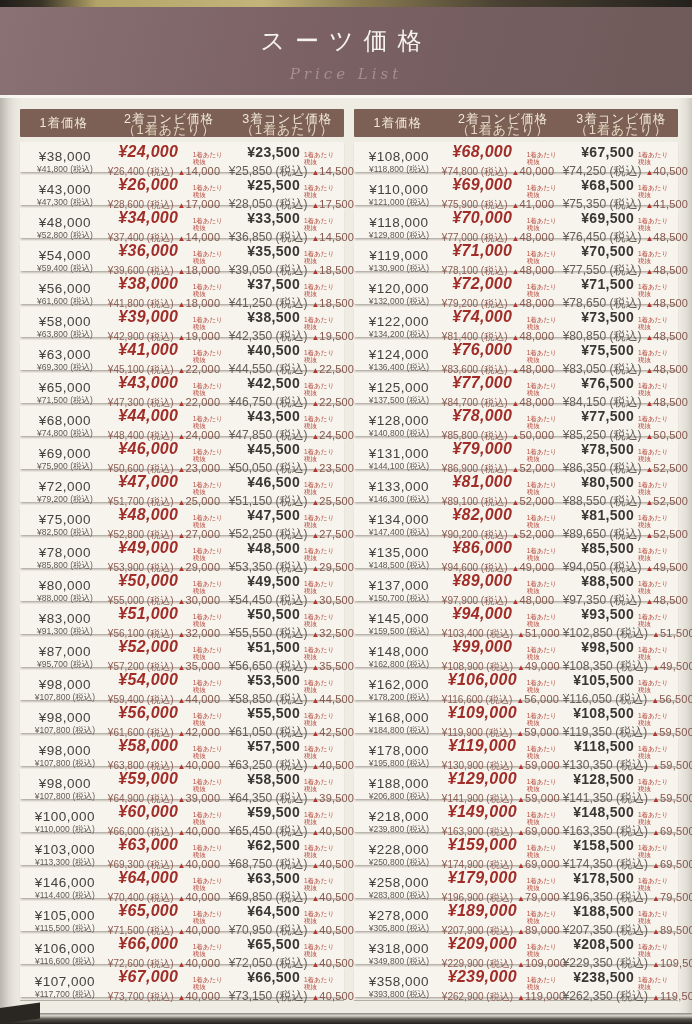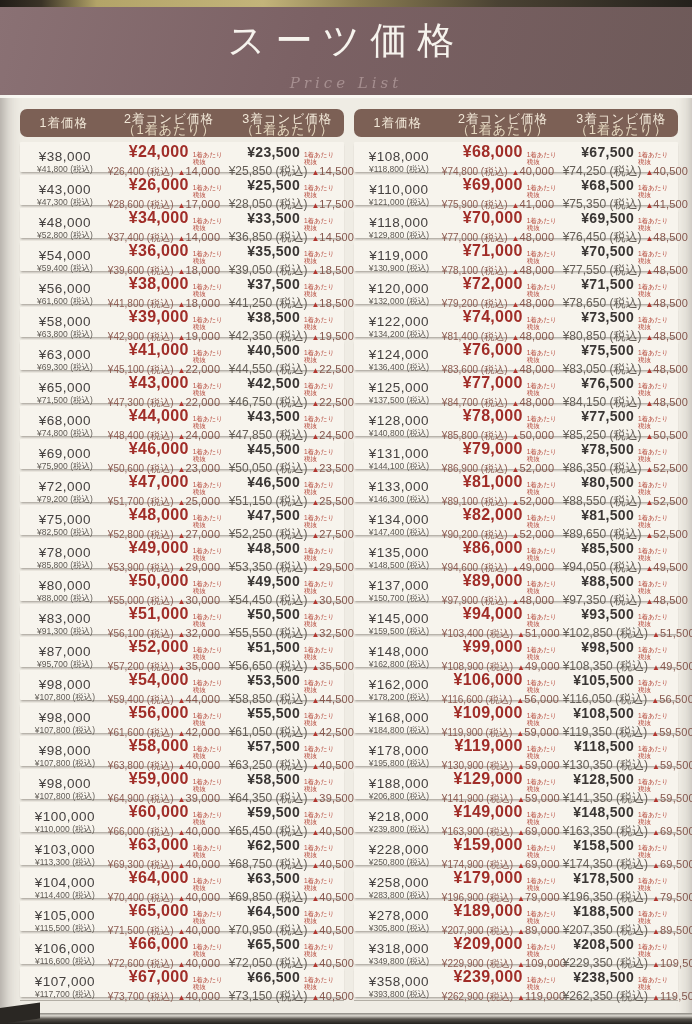--- a/index.html
+++ b/index.html
@@ -5,39 +5,39 @@
   html,body{margin:0;padding:0;}
   body{width:692px;height:1024px;font-family:"Liberation Sans",sans-serif;-webkit-font-smoothing:antialiased;}
   .photo{position:relative;width:692px;height:1024px;background:#efece4;overflow:hidden;
          box-shadow:inset 14px 0 18px -12px rgba(40,32,28,.45), inset -10px 0 16px -12px rgba(40,32,28,.4);}
   
   .top-bg{height:7px;background:linear-gradient(90deg,#211d18 0%,#3a3327 6%,#b3a468 14%,#c3b47a 38%,#8b7d52 52%,#4a4233 72%,#24211c 100%);}
   
   .band{height:88px;background:linear-gradient(105deg,#8a7174 0%,#7b6164 45%,#6e5a59 100%);
         display:flex;flex-direction:column;align-items:center;justify-content:center;position:relative;}
   .band::after{content:"";position:absolute;left:0;right:0;bottom:-3px;height:3px;background:#fbfaf6;opacity:.85;}
-  .title{color:#f6f3ed;font-size:37px;letter-spacing:10px;font-weight:400;margin-top:6px;text-align:right;}
+  .title{color:#f6f3ed;font-size:24px;letter-spacing:10px;font-weight:400;margin-top:6px;text-align:right;}
   .subtitle{font-family:"DejaVu Serif",serif;font-style:italic;color:#a68f90;font-size:15px;letter-spacing:4px;margin-top:8px;}
   .sheet{padding:14px 14px 0 20px;}
   .tables{display:flex;gap:10px;}
   .ptable{flex:1;min-width:0;}
   .thead{background:#7c6055;color:#f2e8d8;height:28px;display:grid;grid-template-columns:27% 38% 35%;
-         align-items:center;text-align:center;border-radius:7px;}
+         align-items:center;text-align:center;border-radius:1px;}
   .h-main{font-size:12.5px;letter-spacing:1px;line-height:13px;}
   .h-sub{font-size:13px;color:#e6d9c0;line-height:8px;letter-spacing:1px;}
   .rows{margin-top:5px;}
   .row{height:30px;margin-bottom:3px;background:#f7f4ed;display:grid;grid-template-columns:27% 38% 35%;
        box-sizing:border-box;padding:2px 4px 1px 2px;box-shadow:0 2px 2px -1px rgba(60,52,45,.45);border-radius:1px;}
   .c1{display:flex;flex-direction:column;align-items:center;justify-content:center;}
   .main1{font-size:13.5px;color:#454140;letter-spacing:.5px;line-height:15px;}
   .taxline{font-size:8.5px;color:#5f5a54;line-height:10px;white-space:nowrap;}
   .c2,.c3{display:flex;flex-direction:column;justify-content:center;min-width:0;}
   .l1{display:flex;align-items:baseline;line-height:16px;}
   .l2{display:flex;align-items:baseline;line-height:10px;}
-  .main2{flex:1;text-align:right;font-size:16px;font-weight:bold;color:#a02d28;letter-spacing:.3px;white-space:nowrap;}
+  .main2{flex:1;text-align:center;font-size:16px;font-weight:bold;color:#a02d28;letter-spacing:.3px;white-space:nowrap;font-style:italic;}
   .main3{flex:1;text-align:right;font-size:14px;font-weight:bold;color:#3a3634;letter-spacing:.3px;white-space:nowrap;}
   .lbl{width:36px;text-align:left;margin-left:4px;font-size:6.5px;color:#b5483b;line-height:7px;}
   .tax2{flex:1;font-size:10px;color:#8c5c52;white-space:nowrap;}
   .tax3{flex:1;text-align:right;font-size:12px;color:#635d56;white-space:nowrap;}
   .off{width:52px;text-align:left;margin-left:4px;white-space:nowrap;}
   .tri{font-size:8px;color:#b23730;}
   .offnum{font-size:11px;color:#84564c;letter-spacing:.2px;}
   .endrule{height:1px;background:#b2aea5;margin-top:2px;}
   
   .bottom-shelf{position:absolute;left:0;right:0;bottom:0;height:11px;
@@ -662,21 +662,21 @@
       </div>
       <div class="l2">
         <span class="tax3"><span>¥68,750</span> <span>(税込)</span></span>
         <span class="off"><span class="tri">▲</span><span class="offnum">40,500</span></span>
       </div>
     </div>
   </div>
 
   <div class="row">
     <div class="c1">
-      <div class="main1">¥104,000</div>
+      <div class="main1">¥146,000</div>
       <div class="taxline"><span>¥114,400</span> <span>(税込)</span></div>
     </div>
     <div class="c2">
       <div class="l1">
         <span class="main2">¥64,000</span>
         <span class="lbl">1着あたり税抜</span>
       </div>
       <div class="l2">
         <span class="tax2"><span>¥70,400</span> <span>(税込)</span></span>
         <span class="off"><span class="tri">▲</span><span class="offnum">40,000</span></span>

